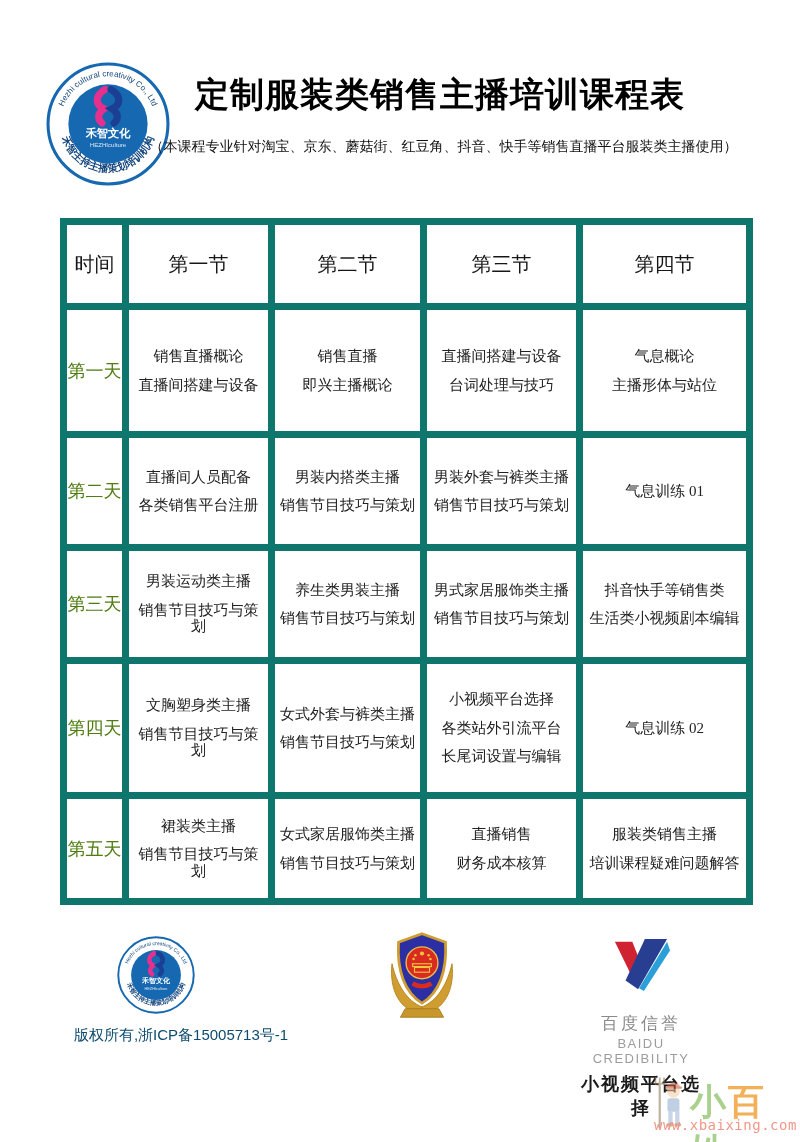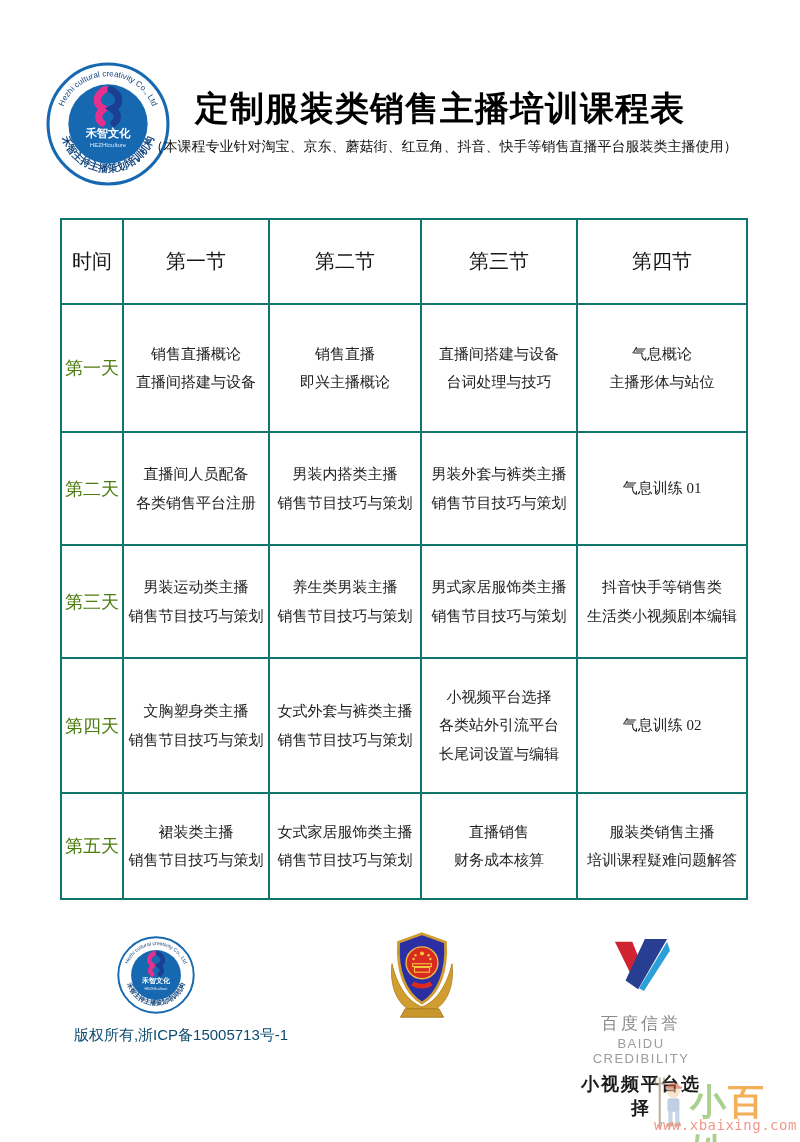--- a/index.html
+++ b/index.html
@@ -1,27 +1,27 @@
 <!DOCTYPE html>
 <html><head>
 <meta charset="utf-8">
 <style>
   html,body{margin:0;padding:0;background:#ffffff;}
   .page{position:relative;width:800px;height:1142px;background:#ffffff;overflow:hidden;
         font-family:"Liberation Serif","DejaVu Serif",serif;color:#1c1c1c;}
   .abs{position:absolute;}
 
   
-  .page-title{left:100px;right:20px;top:86px;text-align:center;font-size:34px;font-weight:bold;
+  .page-title{left:100px;right:20px;top:72px;text-align:center;font-size:34px;font-weight:bold;
               color:#000;letter-spacing:1px;}
   .page-subtitle{left:105px;right:18px;top:138px;text-align:center;font-size:14px;color:#111;}
 
   
   .course-table{border-collapse:collapse;table-layout:fixed;background:#fff;}
-  .course-table td,.course-table th{border:2px solid #0f766e;text-align:center;vertical-align:middle;
+  .course-table td,.course-table th{border:7px solid #0f766e;text-align:center;vertical-align:middle;
       padding:0;font-weight:normal;}
   .th-section{font-size:20px;color:#161616;}
   .th-day{font-size:18px;color:#4d7c0f;}
   .cell-line{font-size:15px;color:#222;margin:12px 4px;line-height:1.1;}
 
   
   .copyright{left:40px;top:1026px;width:282px;text-align:center;font-size:15px;color:#0c4a6e;
              font-family:"Liberation Sans","DejaVu Sans",sans-serif;}
   .police-text{left:286px;top:1025px;width:240px;text-align:center;font-size:17px;font-weight:bold;color:#101010;
              font-family:"Liberation Sans","DejaVu Sans",sans-serif;}

